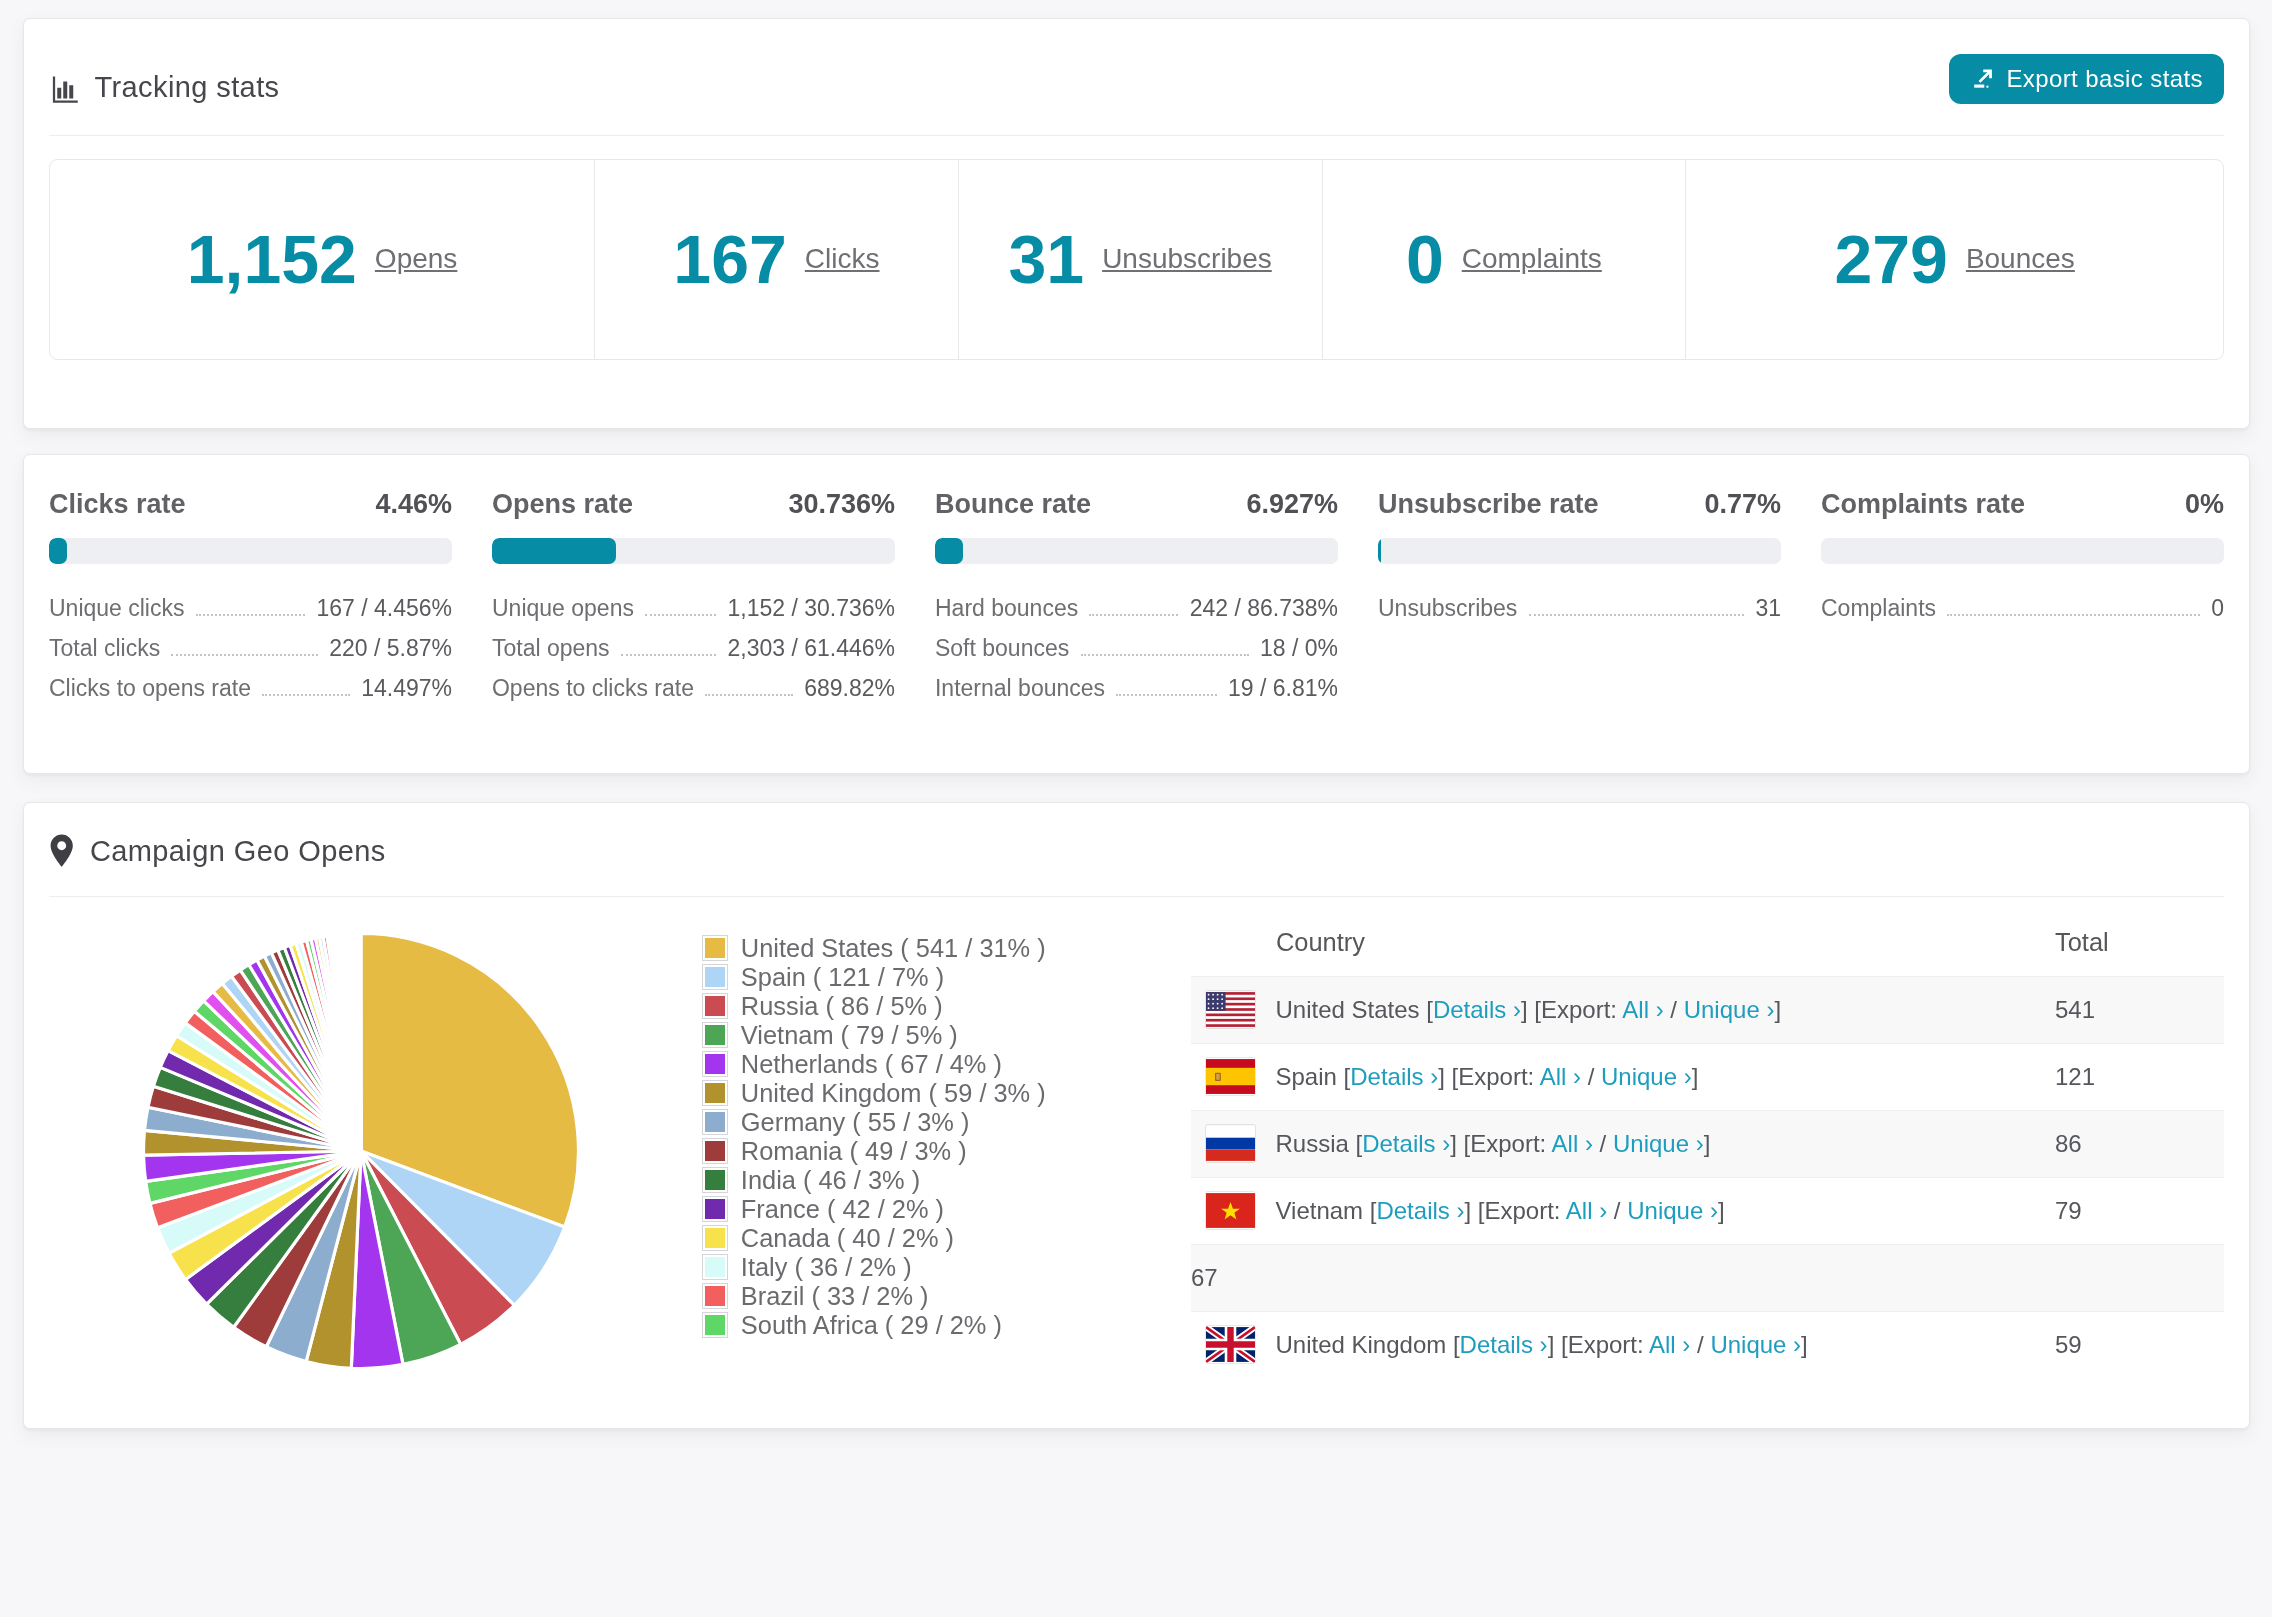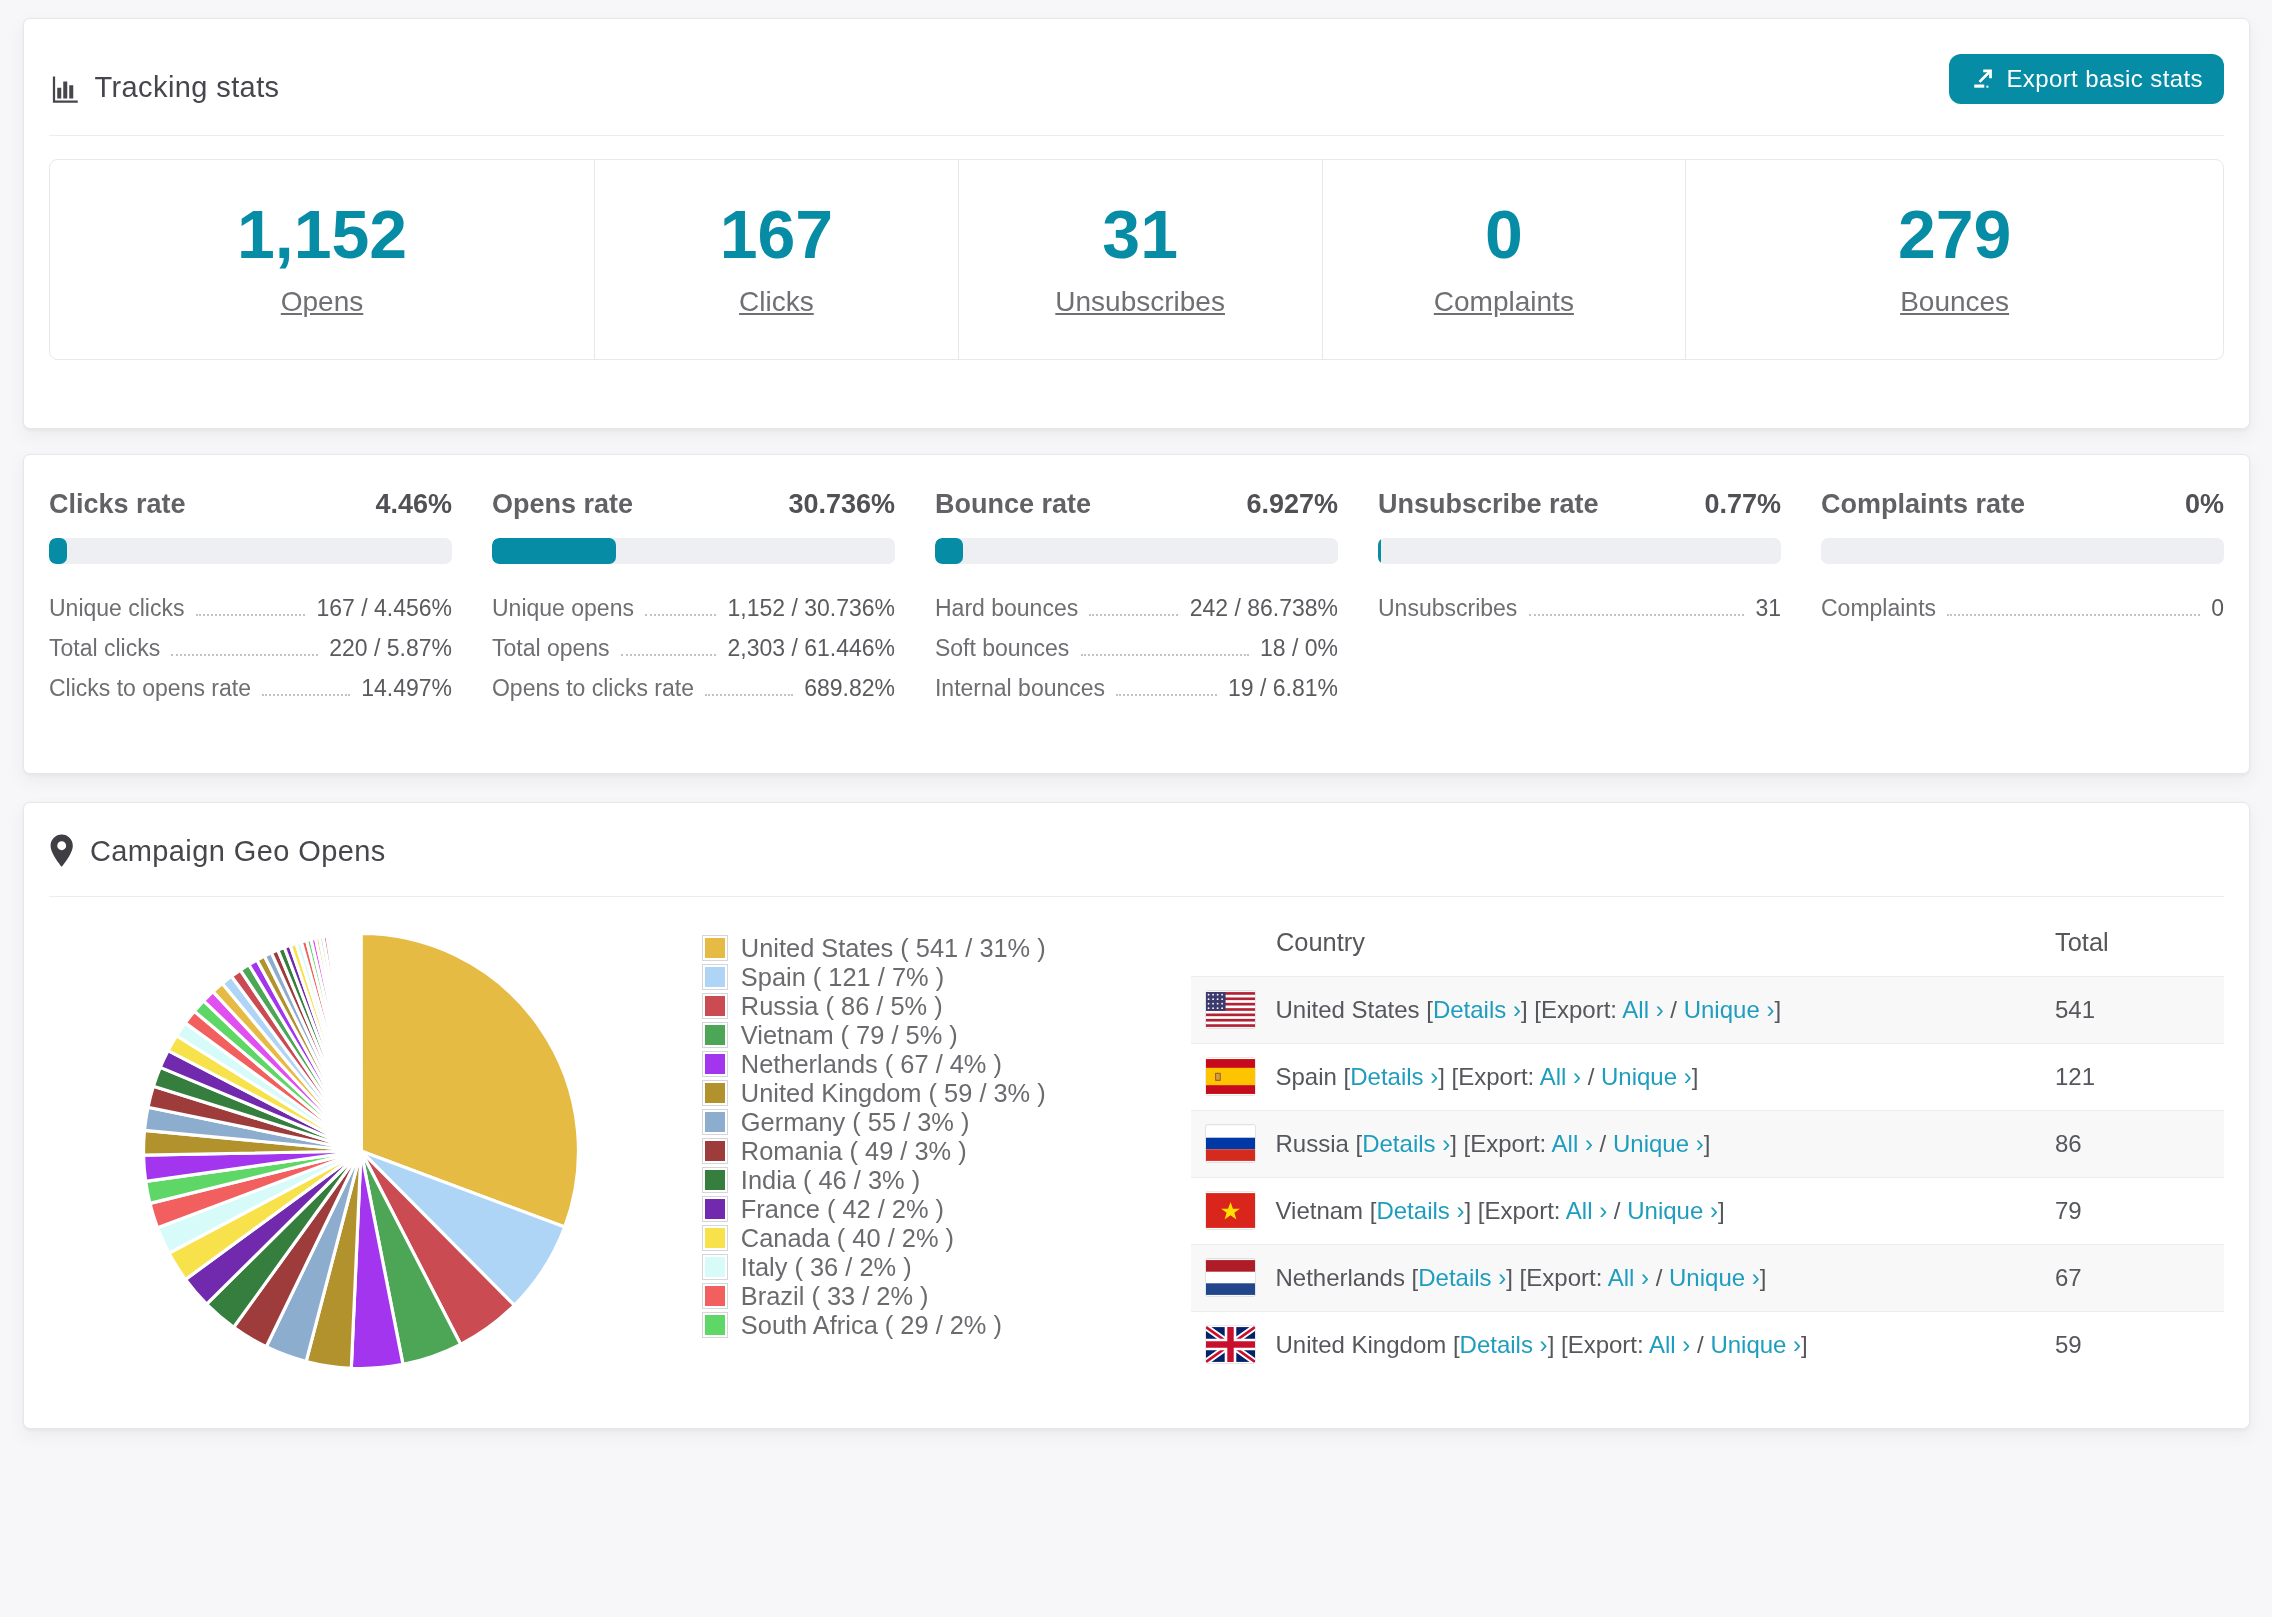--- a/index.html
+++ b/index.html
@@ -28,21 +28,21 @@
     display:flex;align-items:center;gap:11.3px;
     padding:11.3px 21px;border-radius:12px;
   }
   
   .summary{
     display:flex;margin:22.6px 25.4px 68px 25.4px;
     border:1.4px solid #e8e8eb;border-radius:8.5px;
     height:199px;
   }
   .sum-cell{
-    flex:1;display:flex;flex-direction:column;align-items:center;justify-content:center;gap:18px;
+    flex:1;display:flex;flex-direction:row;align-items:center;justify-content:center;gap:18px;
   }
   .sum-cell:first-child{flex:1.5;}
   .sum-cell:last-child{flex:1.48;}
   .sum-cell + .sum-cell{border-left:1.4px solid #e8e8eb;}
   .sum-num{font-size:68px;font-weight:700;color:var(--accent,#068ca4);line-height:1;}
   .sum-lbl{font-size:28px;color:#6f6f74;text-decoration:underline;}
   
   .rates-card{margin-top:25px;padding:34px 25.4px 58px 25.4px;}
   .rates-grid{display:grid;grid-template-columns:repeat(5,1fr);column-gap:40px;row-gap:71px;}
   .rate-head{display:flex;justify-content:space-between;align-items:baseline;}
@@ -490,30 +490,20 @@
                     <svg viewBox="0 0 76 54">
                       <rect width="76" height="54" fill="#da251d"></rect>
                       <polygon points="38,14 41.8,24.2 52.5,24.2 44,30.5 47.2,40.8 38,34.5 28.8,40.8 32,30.5 23.5,24.2 34.2,24.2" fill="#ffde00"></polygon>
                     </svg>
                   </span>
                   <span class="country-text"><span>Vietnam [</span><a class="lnk">Details ›</a><span>] [Export: </span><a class="lnk">All ›</a><span> / </span><a class="lnk">Unique ›</a><span>]</span></span>
                 </div>
                 <div class="total-cell">79</div>
               </div>
               <div class="t-row">
-                <div class="country-cell">
-                  <span class="flag">
-                    <svg viewBox="0 0 76 54">
-                      <rect width="76" height="54" fill="#fff"></rect>
-                      <rect width="76" height="18" fill="#ae1c28"></rect>
-                      <rect y="36" width="76" height="18" fill="#21468b"></rect>
-                    </svg>
-                  </span>
-                  <span class="country-text"><span>Netherlands [</span><a class="lnk">Details ›</a><span>] [Export: </span><a class="lnk">All ›</a><span> / </span><a class="lnk">Unique ›</a><span>]</span></span>
-                </div>
                 <div class="total-cell">67</div>
               </div>
               <div class="t-row">
                 <div class="country-cell">
                   <span class="flag">
                     <svg viewBox="0 0 76 54">
                       <rect width="76" height="54" fill="#012169"></rect>
                       <path d="M0 0L76 54M76 0L0 54" stroke="#fff" stroke-width="10"></path>
                       <path d="M0 0L76 54M76 0L0 54" stroke="#c8102e" stroke-width="4"></path>
                       <path d="M38 0V54M0 27H76" stroke="#fff" stroke-width="18"></path>

